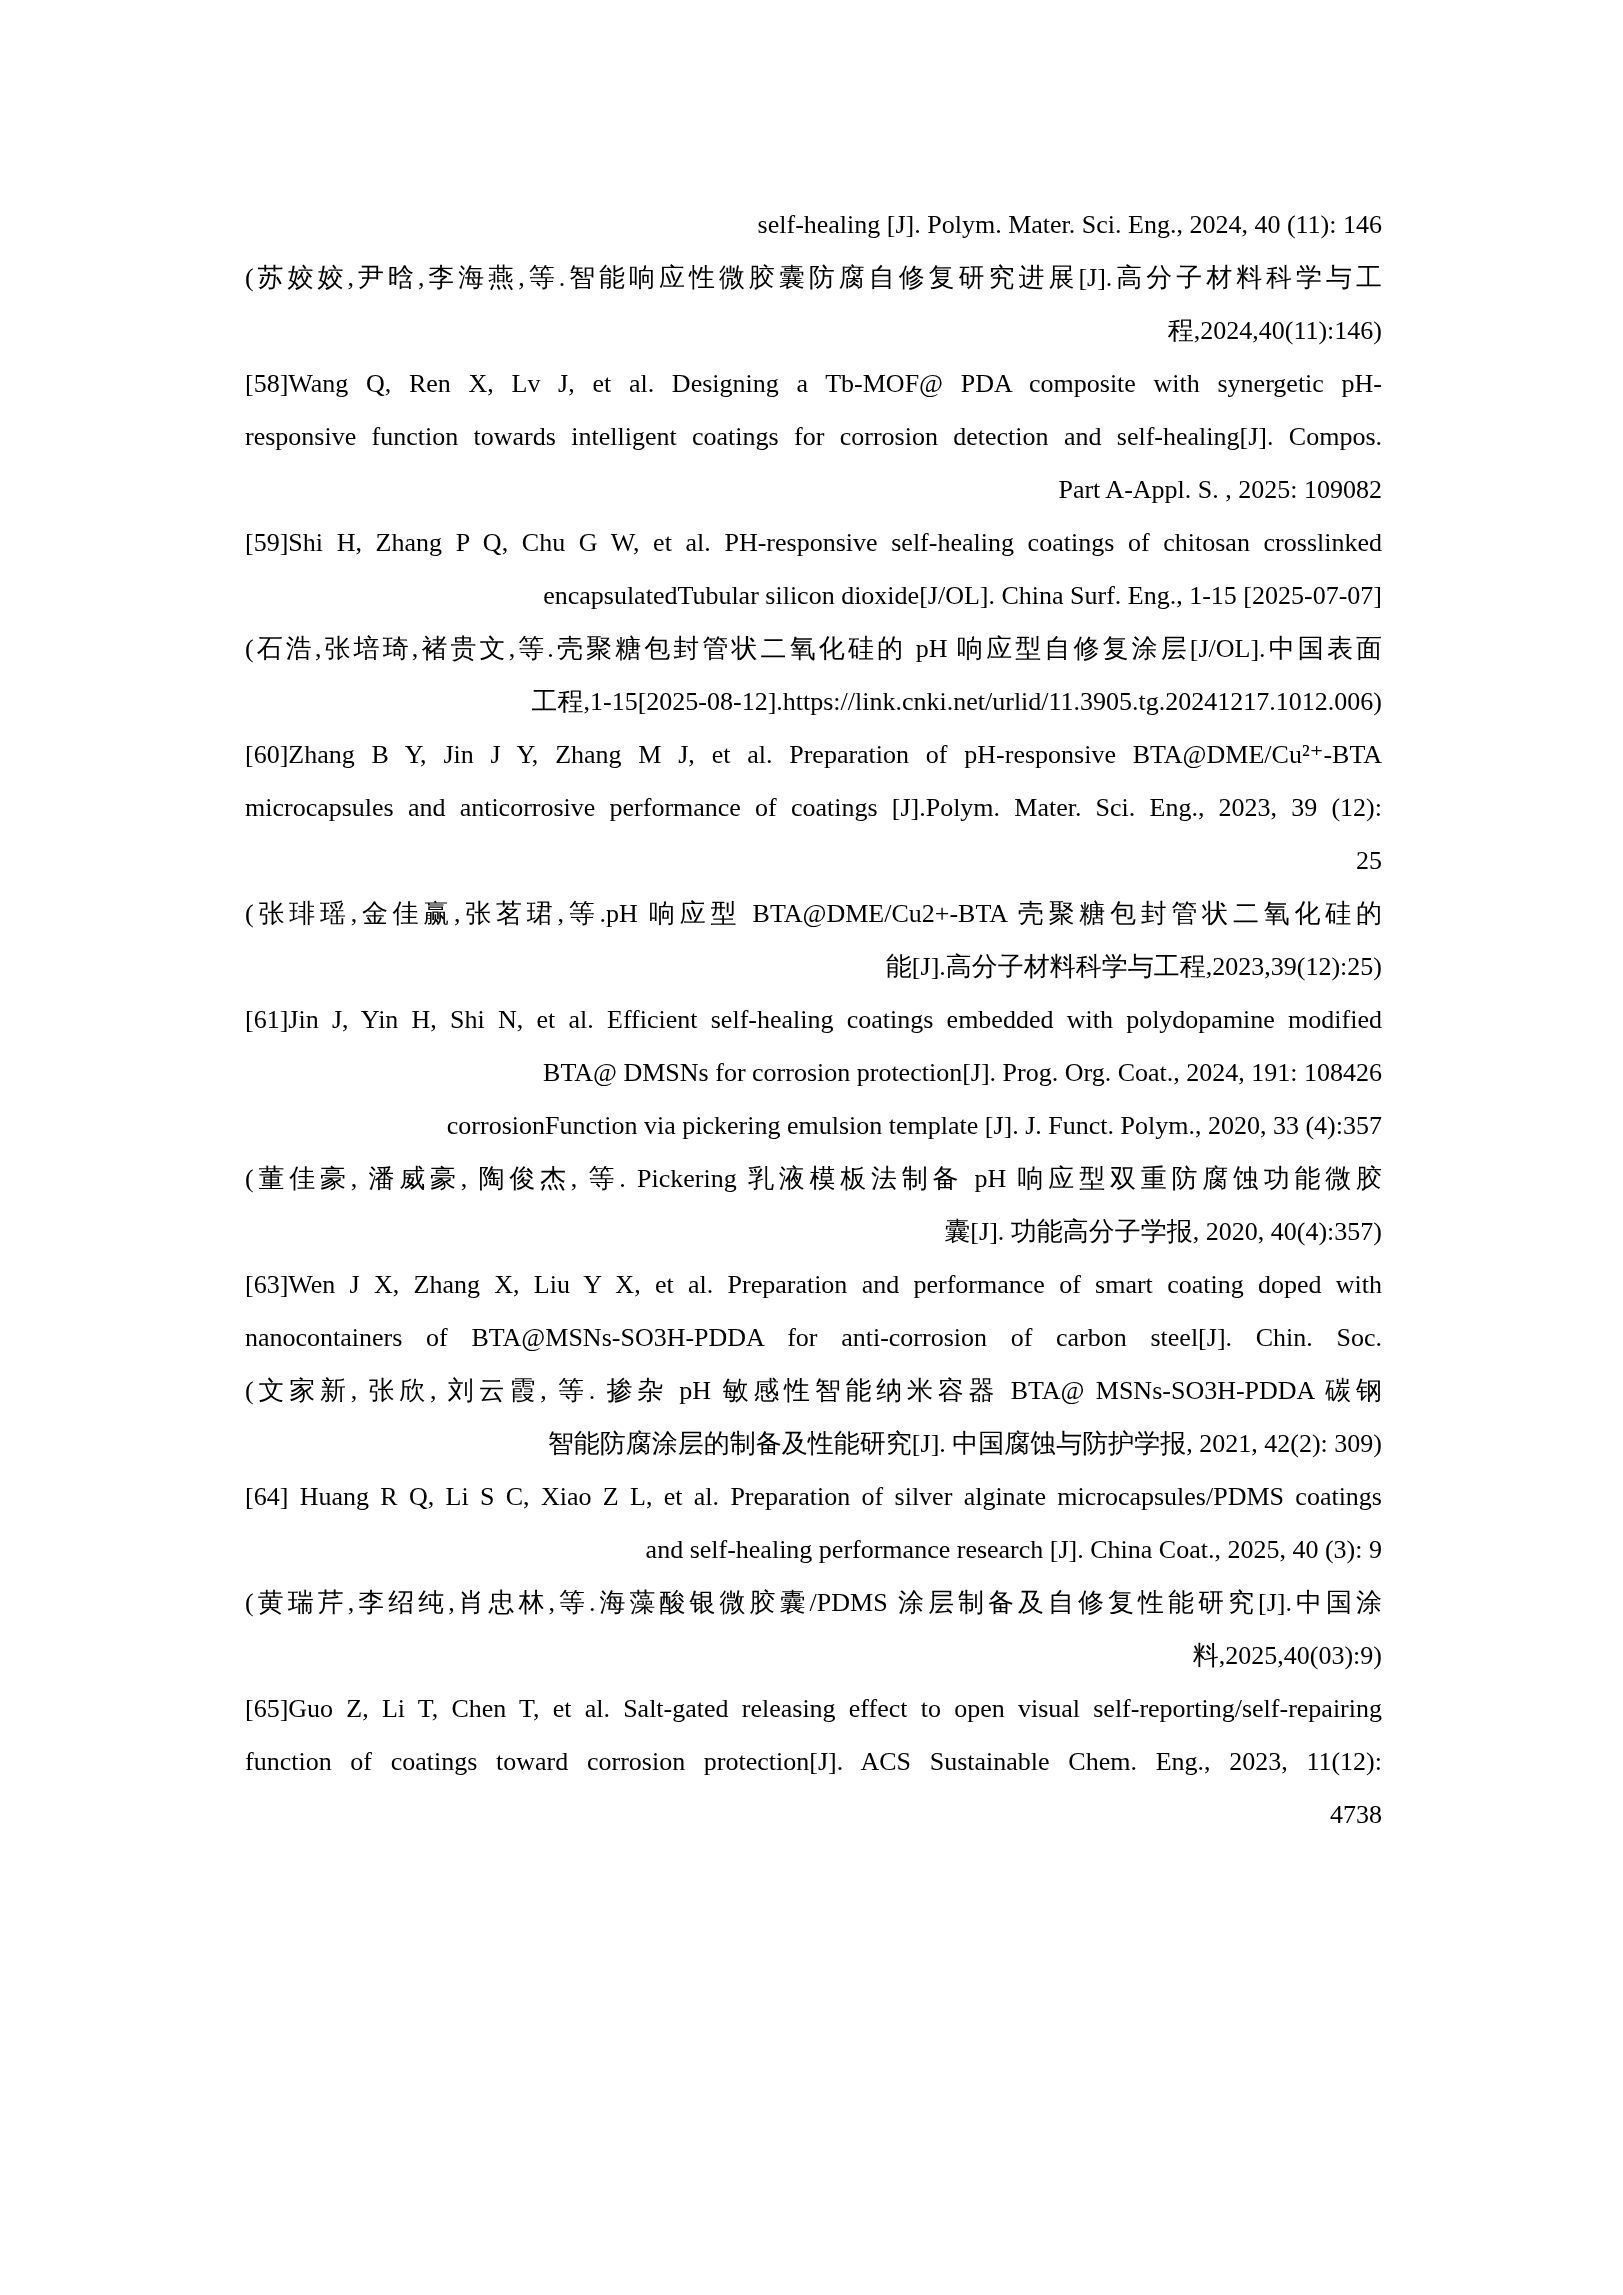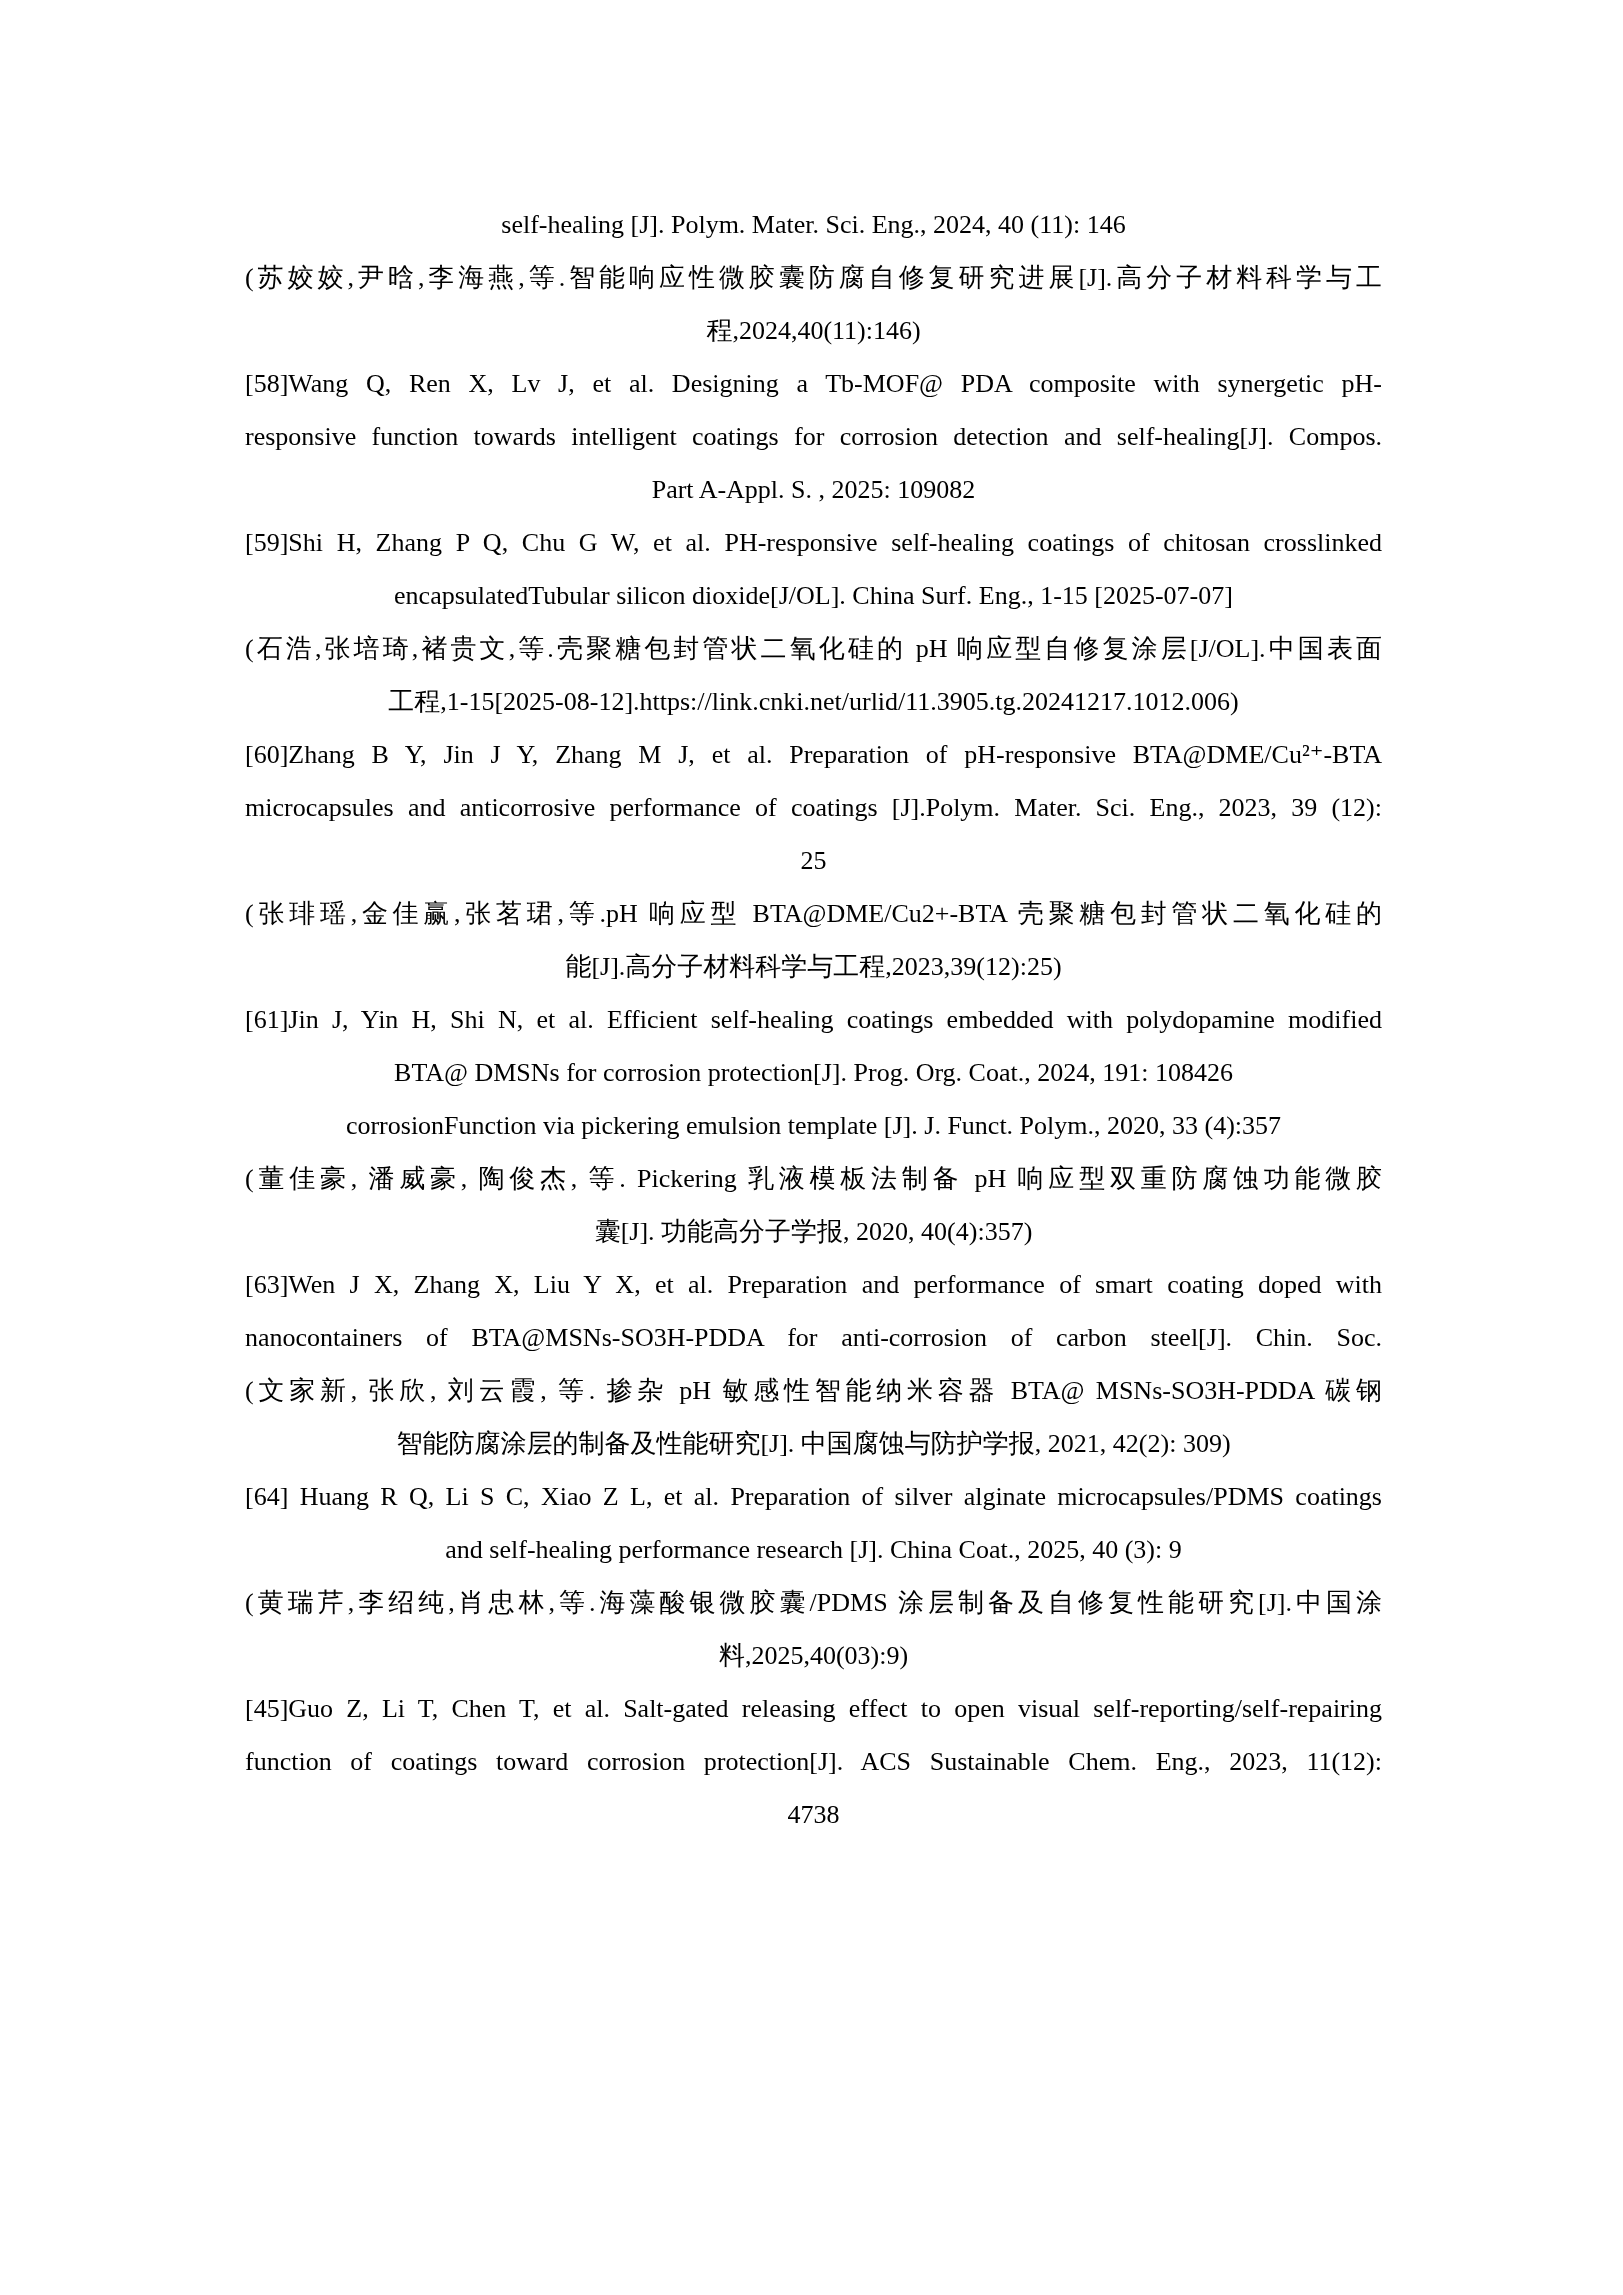--- a/index.html
+++ b/index.html
@@ -21,21 +21,21 @@
     left: 245px;
     top: 198px;
     width: 1137px;
   }
   .line {
     height: 53px;
     line-height: 53px;
     font-size: 26px;
     white-space: normal;
     overflow: hidden;
-    text-align: center;
+    text-align: right;
   }
   .line.just {
     text-align: justify;
     text-align-last: justify;
   }
 </style>
 </head>
 <body>
 
 <div class="page">
@@ -61,18 +61,18 @@
       <div class="line just">(董佳豪, 潘威豪, 陶俊杰, 等. Pickering 乳液模板法制备 pH 响应型双重防腐蚀功能微胶</div>
       <div class="line">囊[J]. 功能高分子学报, 2020, 40(4):357)</div>
       <div class="line just">[63]Wen J X, Zhang X, Liu Y X, et al. Preparation and performance of smart coating doped with</div>
       <div class="line just">nanocontainers of BTA@MSNs-SO3H-PDDA for anti-corrosion of carbon steel[J]. Chin. Soc.</div>
       <div class="line just">(文家新, 张欣, 刘云霞, 等. 掺杂 pH 敏感性智能纳米容器 BTA@ MSNs-SO3H-PDDA 碳钢</div>
       <div class="line">智能防腐涂层的制备及性能研究[J]. 中国腐蚀与防护学报, 2021, 42(2): 309)</div>
       <div class="line just">[64] Huang R Q, Li S C, Xiao Z L, et al. Preparation of silver alginate microcapsules/PDMS coatings</div>
       <div class="line">and self-healing performance research [J]. China Coat., 2025, 40 (3): 9</div>
       <div class="line just">(黄瑞芹,李绍纯,肖忠林,等.海藻酸银微胶囊/PDMS 涂层制备及自修复性能研究[J].中国涂</div>
       <div class="line">料,2025,40(03):9)</div>
-      <div class="line just">[45]Guo Z, Li T, Chen T, et al. Salt-gated releasing effect to open visual self-reporting/self-repairing</div>
+      <div class="line just">[65]Guo Z, Li T, Chen T, et al. Salt-gated releasing effect to open visual self-reporting/self-repairing</div>
       <div class="line just">function of coatings toward corrosion protection[J]. ACS Sustainable Chem. Eng., 2023, 11(12):</div>
       <div class="line">4738</div>
     </div>
 </div>
 
 
 </body></html>

